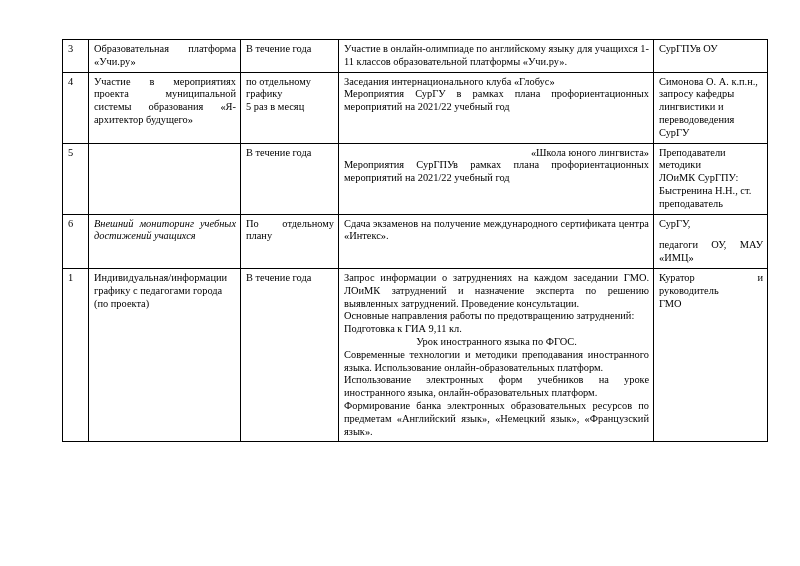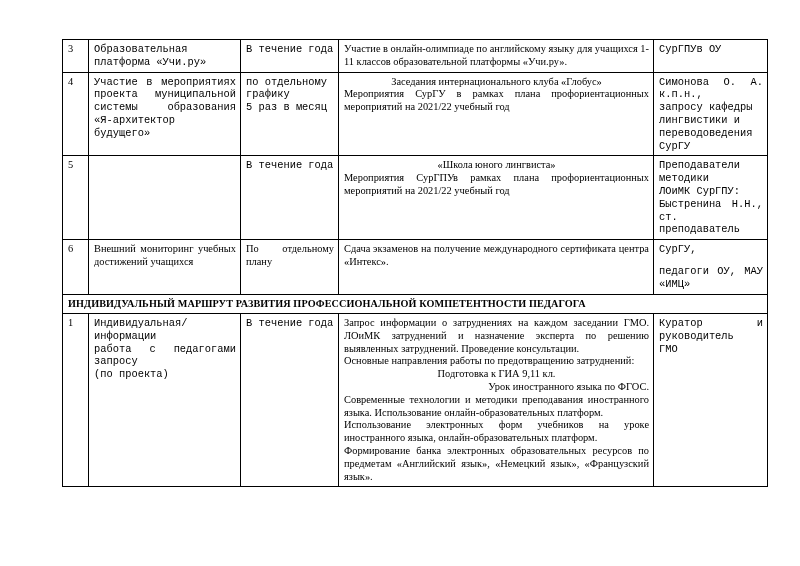--- a/index.html
+++ b/index.html
@@ -38,33 +38,33 @@
     text-justify: inter-word;
     hyphens: none;
   }
   .col-num   { width: 26px;  text-align: center; }
   .col-event { width: 152px; }
   .col-date  { width: 98px;  }
   .col-desc  { width: 315px; }
   .col-resp  { width: 114px; }
 
   td.num { text-align: center; }
-  td.no-just { text-align: left; font-family: Liberation Mono, monospace; }
+  td.no-just { text-align: left; }
 
   .section-head {
     text-align: center;
     font-weight: bold;
     font-size: 10.2px;
     letter-spacing: 0.1px;
     padding-top: 12px;
     padding-bottom: 13px;
   }
   .ln { display: block; }
   .spacer-line { display: block; height: 9px; }
-  .tall-pad { padding-bottom: 26px; }
+  .tall-pad { padding-bottom: 26px; font-style: italic; }
 </style>
 </head>
 <body>
 
 <div class="page">
 
   <table class="plan-table">
     <colgroup>
       <col class="col-num">
       <col class="col-event">
@@ -84,37 +84,37 @@
 
       <tr>
         <td class="num">4</td>
         <td class="no-just">Участие в мероприятиях проекта муниципальной системы образования «Я-архитектор будущего»</td>
         <td class="no-just">
           <span class="ln">по отдельному</span>
           <span class="ln">графику</span>
           <span class="ln">5 раз в месяц</span>
         </td>
         <td>
-          <span class="ln no-just" style="text-align:center">Заседания интернационального клуба «Глобус»</span>
+          <span class="ln no-just" style="text-align:left">Заседания интернационального клуба «Глобус»</span>
           <span class="ln">Мероприятия СурГУ в рамках плана профориентационных мероприятий на 2021/22 учебный год</span>
         </td>
         <td class="no-just">
           <span class="ln">Симонова О. А. к.п.н.,</span>
           <span class="ln">запросу кафедры</span>
           <span class="ln">лингвистики и</span>
           <span class="ln">переводоведения СурГУ</span>
         </td>
       </tr>
 
       <tr>
         <td class="num">5</td>
         <td class="no-just"></td>
         <td class="no-just">В течение года</td>
         <td>
-          <span class="ln no-just" style="text-align:center">«Школа юного лингвиста»</span>
+          <span class="ln no-just" style="text-align:right">«Школа юного лингвиста»</span>
           <span class="ln">Мероприятия СурГПУв рамках плана профориентационных мероприятий на 2021/22 учебный год</span>
         </td>
         <td class="no-just">
           <span class="ln">Преподаватели методики</span>
           <span class="ln">ЛОиМК СурГПУ:</span>
           <span class="ln">Быстренина Н.Н., ст.</span>
           <span class="ln">преподаватель</span>
         </td>
       </tr>
 
@@ -123,37 +123,34 @@
         <td class="tall-pad">Внешний мониторинг учебных достижений учащихся</td>
         <td>По отдельному плану</td>
         <td>Сдача экзаменов на получение международного сертификата центра «Интекс».</td>
         <td class="no-just">
           <span class="ln">СурГУ,</span>
           <span class="spacer-line"></span>
           <span class="ln" style="text-align:justify">педагоги ОУ, МАУ «ИМЦ»</span>
         </td>
       </tr>
 
-      <tr>
-        <td class="section-head" colspan="5">ИНДИВИДУАЛЬНЫЙ МАРШРУТ РАЗВИТИЯ ПРОФЕССИОНАЛЬНОЙ КОМПЕТЕНТНОСТИ ПЕДАГОГА</td>
-      </tr>
 
       <tr>
         <td class="num">1</td>
         <td class="no-just">
           <span class="ln">Индивидуальная/информации</span>
-          <span class="ln">работа с педагогами запросу</span>
+          <span class="ln">графику с педагогами города</span>
           <span class="ln">(по проекта)</span>
         </td>
         <td class="no-just">В течение года</td>
         <td>
           <span class="ln">Запрос информации о затруднениях на каждом заседании ГМО. ЛОиМК затруднений и назначение эксперта по решению выявленных затруднений. Проведение консультации.</span>
           <span class="ln">Основные направления работы по предотвращению затруднений:</span>
-          <span class="ln" style="text-align:center">Подготовка к ГИА 9,11 кл.</span>
-          <span class="ln" style="text-align:right">Урок иностранного языка по ФГОС.</span>
+          <span class="ln" style="text-align:left">Подготовка к ГИА 9,11 кл.</span>
+          <span class="ln" style="text-align:center">Урок иностранного языка по ФГОС.</span>
           <span class="ln">Современные технологии и методики преподавания иностранного языка. Использование онлайн-образовательных платформ.</span>
           <span class="ln">Использование электронных форм учебников на уроке иностранного языка, онлайн-образовательных платформ.</span>
           <span class="ln">Формирование банка электронных образовательных ресурсов по предметам «Английский язык», «Немецкий язык», «Французский язык».</span>
         </td>
         <td class="no-just">
           <span class="ln" style="text-align:justify">Куратор и руководитель</span>
           <span class="ln">ГМО</span>
         </td>
       </tr>
 

